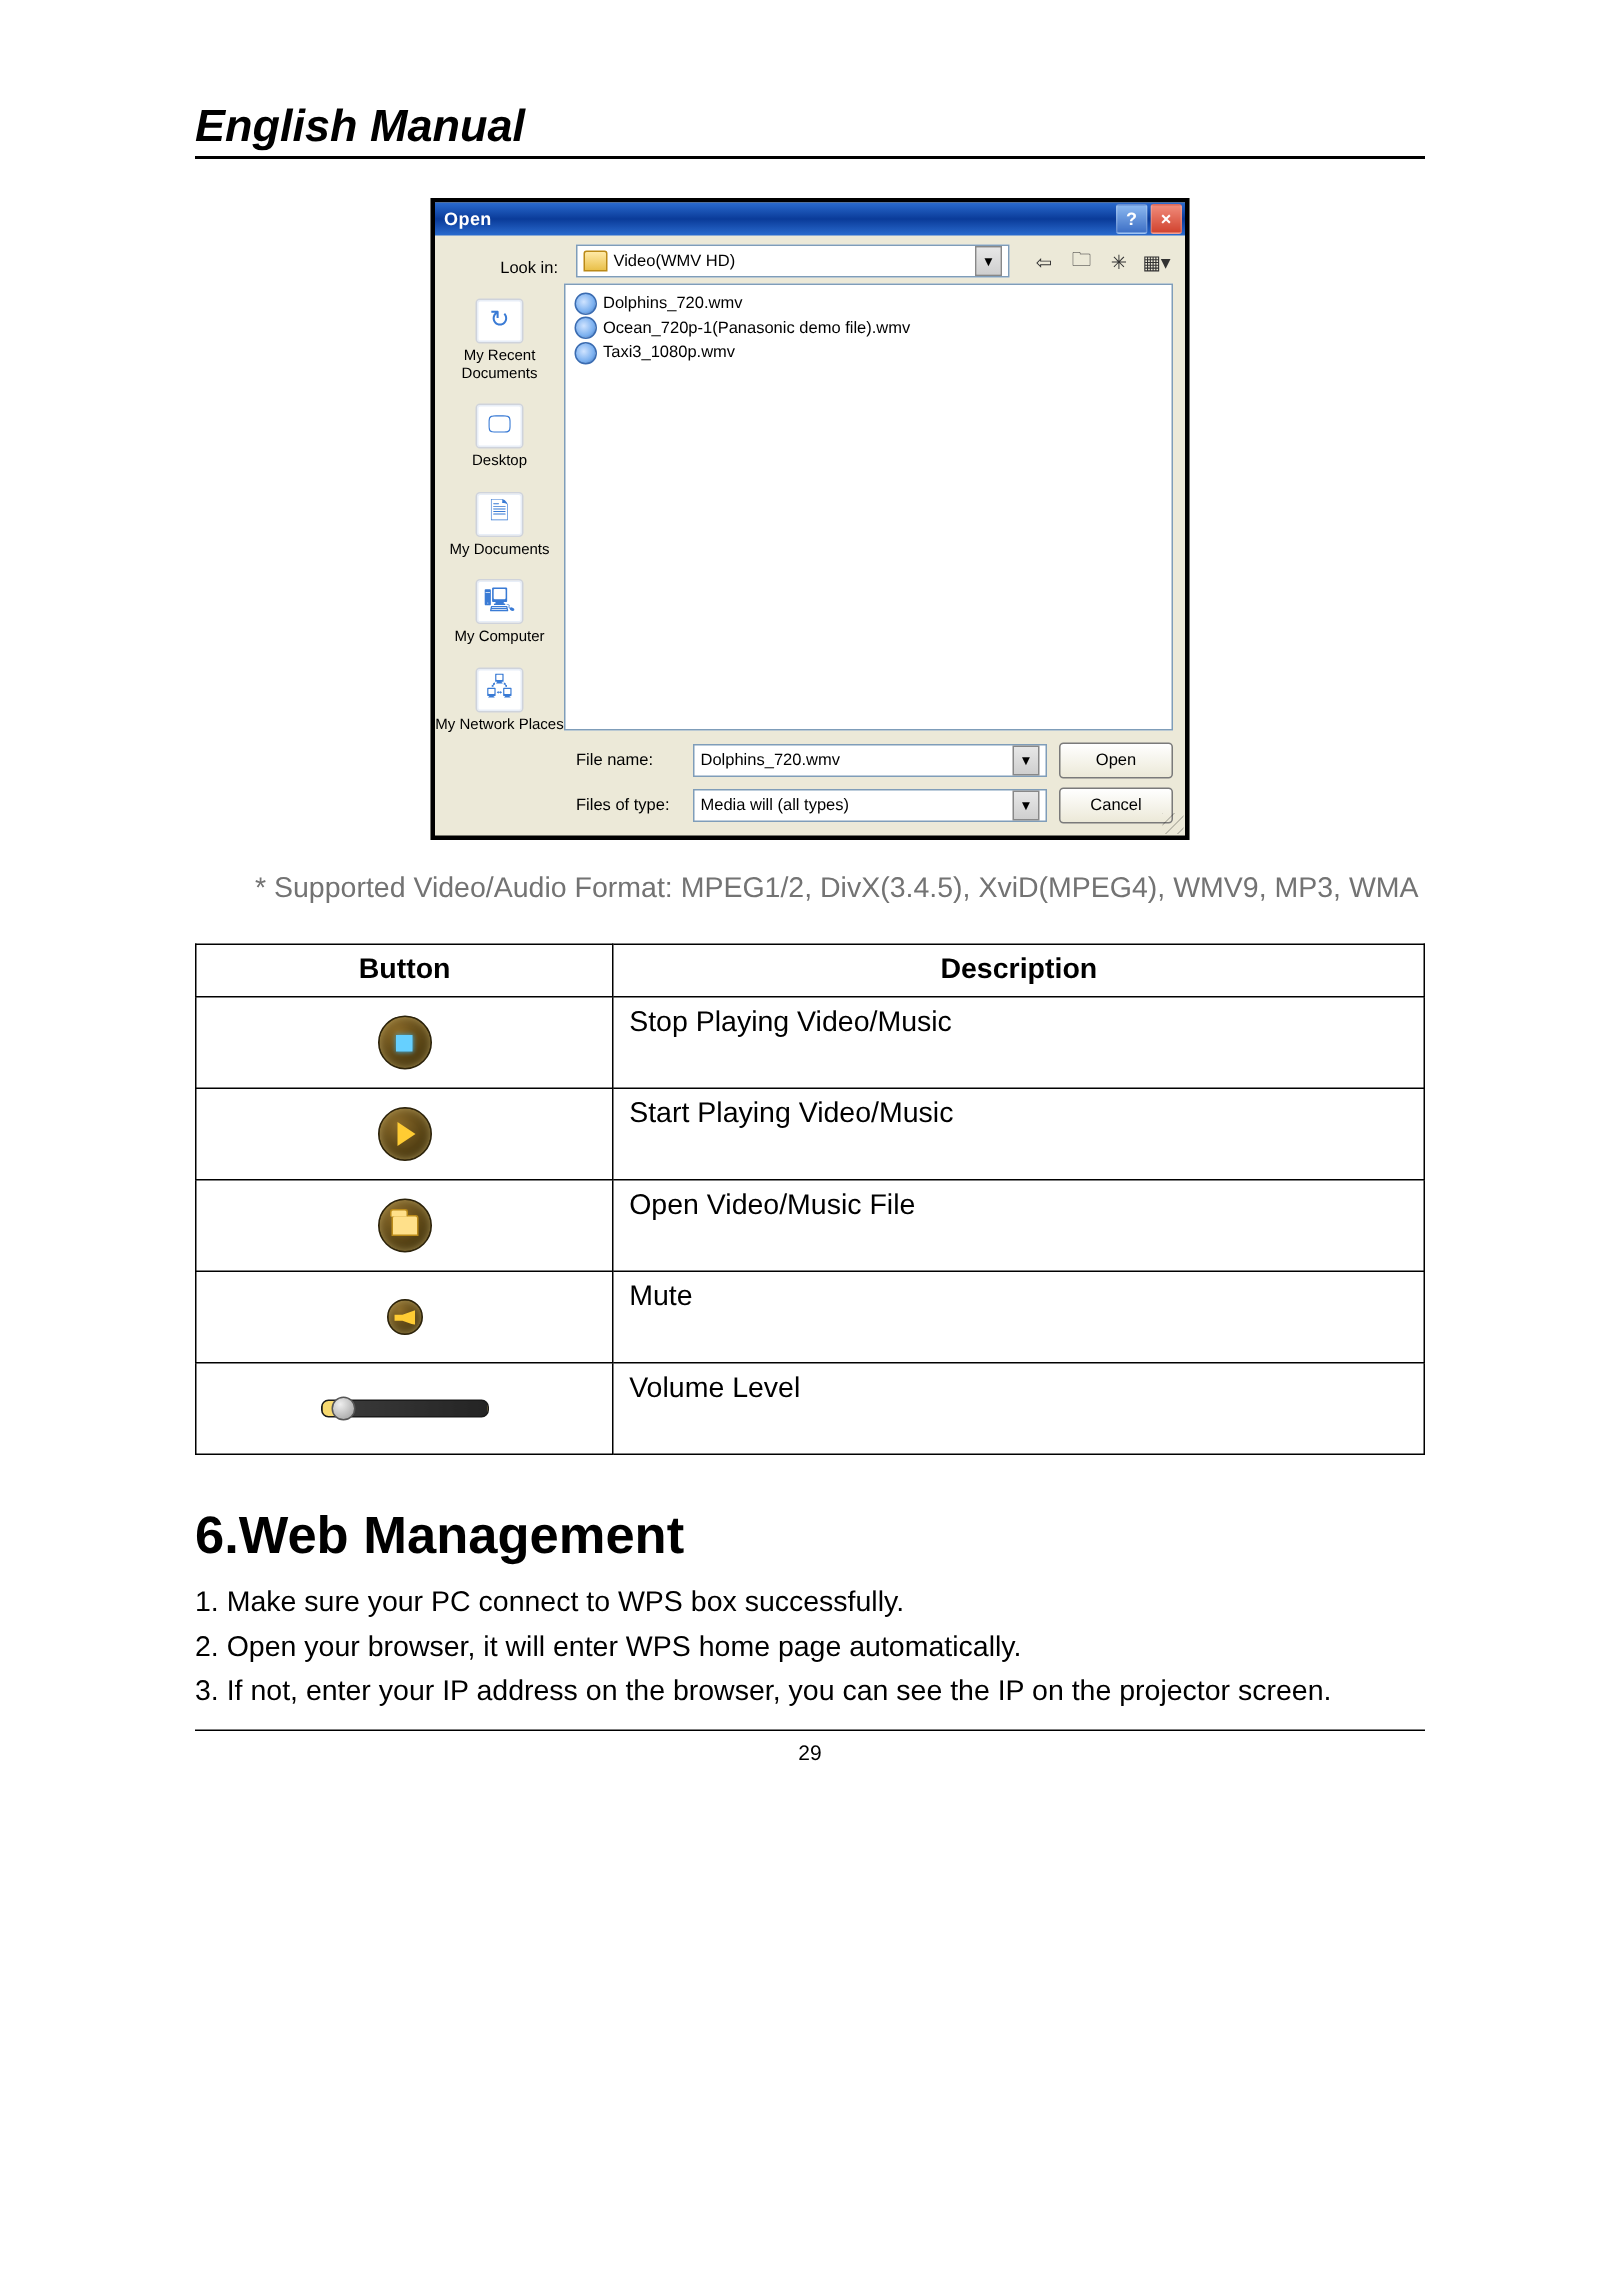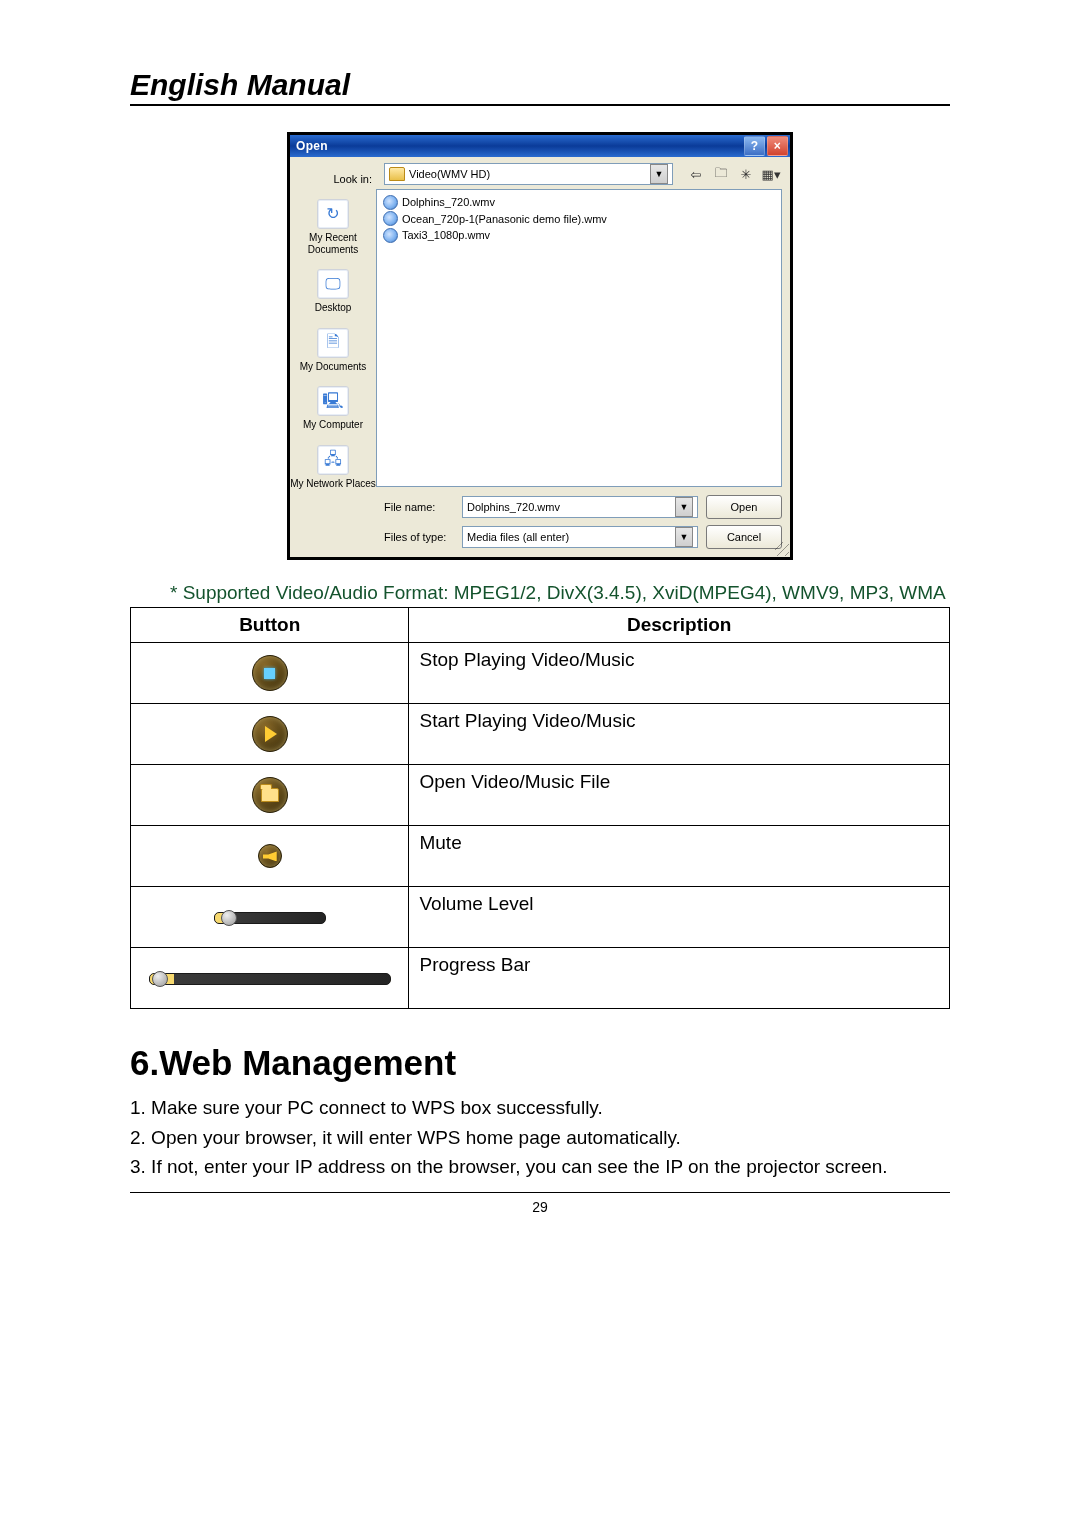--- a/index.html
+++ b/index.html
@@ -196,24 +196,24 @@
   .dlg-resize {
     position:absolute; right:1px; bottom:1px;
     width:14px; height:14px;
     background:
       linear-gradient(135deg, transparent 49%, rgba(0,0,0,.2) 50%, transparent 51%) 0 0/8px 8px,
       linear-gradient(135deg, transparent 49%, rgba(0,0,0,.2) 50%, transparent 51%) 4px 4px/8px 8px;
   }
 
   
   .note {
-    color: #14532d;
+    color: #737373;
     font-size: 19px;
     line-height: 1.55;
-    margin: 6px 0 0 40px;
+    margin: 6px 0 22px 40px;
     text-align:left;
   }
 
   
   table.btntable {
     border-collapse: collapse;
     width: 100%;
     font-size: 19px;
   }
   table.btntable th, table.btntable td {
@@ -397,21 +397,21 @@
           <span class="blbl">File name:</span>
           <div class="combo">
             <span>Dolphins_720.wmv</span>
             <span class="dd">▼</span>
           </div>
           <div class="wbtn">Open</div>
         </div>
         <div class="dlg-brow">
           <span class="blbl">Files of type:</span>
           <div class="combo">
-            <span>Media files (all enter)</span>
+            <span>Media will (all types)</span>
             <span class="dd">▼</span>
           </div>
           <div class="wbtn">Cancel</div>
         </div>
       </div>
       <div class="dlg-resize"></div>
     </div>
   </div>
 
   <div class="note">* Supported Video/Audio Format: MPEG1/2, DivX(3.4.5), XviD(MPEG4), WMV9, MP3, WMA</div>
@@ -443,24 +443,20 @@
     <tr>
       <td class="cell-icon"><span class="mediabtn small">
               <span class="mute"></span>
             </span></td>
       <td>Mute</td>
     </tr>
     <tr>
       <td class="cell-icon"><span class="slider vol"><span class="thumb"></span></span></td>
       <td>Volume Level</td>
     </tr>
-    <tr>
-      <td class="cell-icon"><span class="slider prog"><span class="thumb"></span></span></td>
-      <td>Progress Bar</td>
-    </tr>
   </tbody>
     </table>
 
   <div class="h2">6.Web Management</div>
 
 
   <div class="body-text">
     <div>1. Make sure your PC connect to WPS box successfully.</div>
     <div>2. Open your browser, it will enter WPS home page automatically.</div>
     <div>3. If not, enter your IP address on the browser, you can see the IP on the projector screen.</div>

